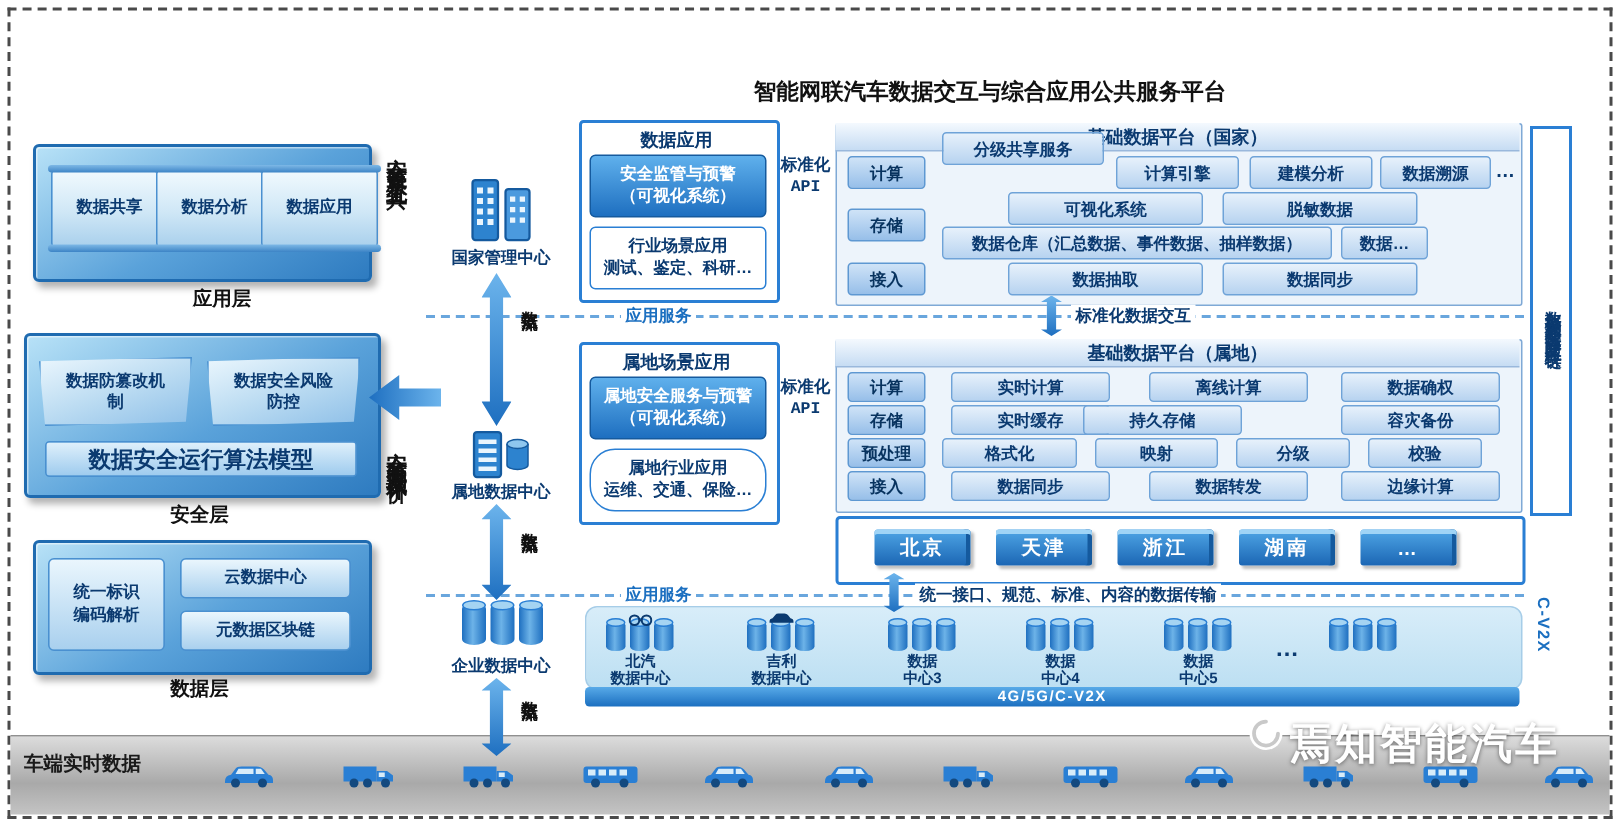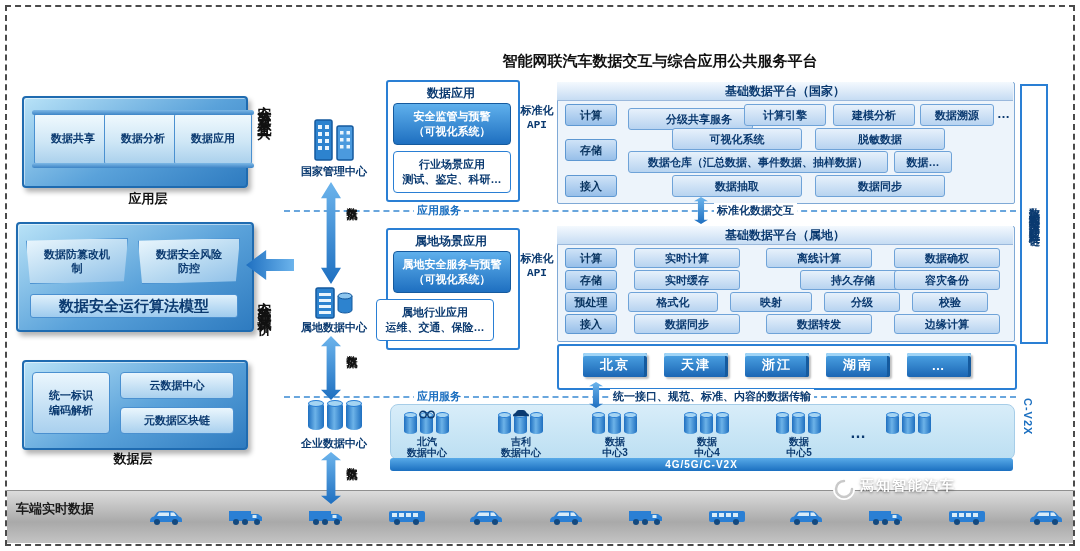--- a/index.html
+++ b/index.html
@@ -78,21 +78,21 @@
   .vehicle{position:absolute;z-index:2;}
   .cylgroup{position:absolute;display:flex;gap:3px;z-index:2;}
   .cyl{position:relative;width:13px;height:20px;background:linear-gradient(90deg,#1e6fc0,#6db3e8 45%,#1e6fc0);
        border-radius:6px/3px;}
   .cyl::before{content:"";position:absolute;top:-2px;left:0;width:13px;height:6px;border-radius:50%;
        background:#a5d4f2;border:1px solid #2a7fd4;box-sizing:border-box;}
   .cylL{width:16px;height:28px;border-radius:8px/4px;}
   .cylL::before{width:16px;height:7px;}
   .dclabel{position:absolute;font-size:10px;font-weight:bold;color:#0b3a70;text-align:center;line-height:11px;z-index:2;}
   .brandicon{position:absolute;z-index:3;}
-  .watermark{position:absolute;color:#fff;font-weight:bold;font-size:14px;letter-spacing:2px;
+  .watermark{position:absolute;color:#fff;font-weight:bold;font-size:28px;letter-spacing:2px;
        text-shadow:0 1px 3px rgba(0,0,0,.5);z-index:6;}
   .wmlogo{position:absolute;z-index:6;}
 </style>
 </head>
 <body>
 
 <div id="stage">
   <div class="frame"></div>
 
   <div class="title" style="left:400px;top:52px;width:520px;">智能网联汽车数据交互与综合应用公共服务平台</div>
@@ -100,20 +100,21 @@
   <div class="panel3d" style="left:22px;top:96px;width:222px;height:88px;"></div>
   <div class="scroll" style="left:34px;top:112px;width:60px;height:52px;padding:0 8px;">数据共享</div>
   <div class="scroll" style="left:104px;top:112px;width:60px;height:52px;padding:0 8px;">数据分析</div>
   <div class="scroll" style="left:174px;top:112px;width:60px;height:52px;padding:0 8px;">数据应用</div>
   <div class="layerlabel" style="left:37px;top:190px;width:222px;">应用层</div>
 
   <div class="panel3d" style="left:16px;top:222px;width:234px;height:106px;"></div>
   <div class="flag" style="left:26px;top:238px;width:102px;height:46px;">数据防篡改机制</div>
   <div class="flag" style="left:138px;top:238px;width:102px;height:46px;">数据安全风险防控</div>
   <div class="bar3d" style="left:30px;top:294px;width:206px;height:22px;">数据安全运行算法模型</div>
+  <div class="layerlabel" style="left:16px;top:334px;width:234px;">安全层</div>
 
   <div class="panel3d" style="left:22px;top:360px;width:222px;height:86px;"></div>
   <div class="databox" style="left:32px;top:372px;width:78px;height:62px;padding:0 14px;">统一标识编码解析</div>
   <div class="databox" style="left:120px;top:372px;width:114px;height:27px;">云数据中心</div>
   <div class="databox" style="left:120px;top:407px;width:114px;height:27px;">元数据区块链</div>
   <div class="layerlabel" style="left:22px;top:450px;width:222px;">数据层</div>
 
   <div class="vtext" style="left:256px;top:94px;height:156px;">安全监管系统工具</div>
   <div class="larrow" style="left:246px;top:250px;width:48px;height:30px;"></div>
   <div class="vtext" style="left:256px;top:290px;height:156px;">安全监管测试评价</div>
@@ -195,33 +196,33 @@
     <div>标准化</div>
     <div>API</div>
   </div>
 
   <div class="appbox" style="left:386px;top:228px;width:130px;height:118px;"></div>
   <div class="appheader" style="left:386px;top:233px;width:130px;">属地场景应用</div>
   <div class="bluebtn" style="left:393px;top:251px;width:116px;height:40px;">
     <span>属地安全服务与预警</span>
     <span>（可视化系统）</span>
   </div>
-  <div class="whitebtn" style="left:376px;top:299px;width:116px;height:40px;">
+  <div class="whitebtn" style="left:393px;top:299px;width:116px;height:40px;border-radius:17px;">
     <span>属地行业应用</span>
     <span>运维、交通、保险…</span>
   </div>
   <div class="apilabel" style="left:518px;top:252px;width:38px;">
     <div>标准化</div>
     <div>API</div>
   </div>
 
   <div class="platform" style="left:557px;top:82px;width:456px;height:120px;"></div>
   <div class="platheader" style="left:557px;top:82px;width:456px;height:18px;">基础数据平台（国家）</div>
   <div class="rowlabel" style="left:565px;top:104px;width:50px;height:20px;">计算</div>
-  <div class="pill" style="left:628px;top:108px;width:106px;height:20px;padding-left:17px;">分级共享服务</div>
+  <div class="pill" style="left:628px;top:88px;width:106px;height:20px;">分级共享服务</div>
   <div class="pill" style="left:744px;top:104px;width:80px;height:20px;">计算引擎</div>
   <div class="pill" style="left:833px;top:104px;width:80px;height:20px;">建模分析</div>
   <div class="pill" style="left:920px;top:104px;width:72px;height:20px;">数据溯源</div>
   <div class="dots" style="left:997px;top:106px;">…</div>
 
   <div class="rowlabel" style="left:565px;top:139px;width:50px;height:20px;">存储</div>
   <div class="pill" style="left:672px;top:128px;width:128px;height:20px;">可视化系统</div>
   <div class="pill" style="left:815px;top:128px;width:128px;height:20px;">脱敏数据</div>
   <div class="pill" style="left:628px;top:151px;width:258px;height:20px;">数据仓库（汇总数据、事件数据、抽样数据）</div>
   <div class="pill" style="left:894px;top:151px;width:56px;height:20px;">数据…</div>
@@ -233,21 +234,21 @@
   <div class="platform" style="left:557px;top:226px;width:456px;height:114px;"></div>
   <div class="platheader" style="left:557px;top:226px;width:456px;height:18px;">基础数据平台（属地）</div>
 
   <div class="rowlabel" style="left:565px;top:248px;width:50px;height:18px;">计算</div>
   <div class="pill" style="left:634px;top:248px;width:104px;height:18px;">实时计算</div>
   <div class="pill" style="left:766px;top:248px;width:104px;height:18px;">离线计算</div>
   <div class="pill" style="left:894px;top:248px;width:104px;height:18px;">数据确权</div>
 
   <div class="rowlabel" style="left:565px;top:270px;width:50px;height:18px;">存储</div>
   <div class="pill" style="left:634px;top:270px;width:104px;height:18px;">实时缓存</div>
-  <div class="pill" style="left:800px;top:270px;width:104px;height:18px;">持久存储</div>
+  <div class="pill" style="left:722px;top:270px;width:104px;height:18px;">持久存储</div>
   <div class="pill" style="left:894px;top:270px;width:104px;height:18px;">容灾备份</div>
 
   <div class="rowlabel" style="left:565px;top:292px;width:50px;height:18px;">预处理</div>
   <div class="pill" style="left:628px;top:292px;width:88px;height:18px;">格式化</div>
   <div class="pill" style="left:730px;top:292px;width:80px;height:18px;">映射</div>
   <div class="pill" style="left:824px;top:292px;width:74px;height:18px;">分级</div>
   <div class="pill" style="left:912px;top:292px;width:74px;height:18px;">校验</div>
 
   <div class="rowlabel" style="left:565px;top:314px;width:50px;height:18px;">接入</div>
   <div class="pill" style="left:634px;top:314px;width:104px;height:18px;">数据同步</div>

